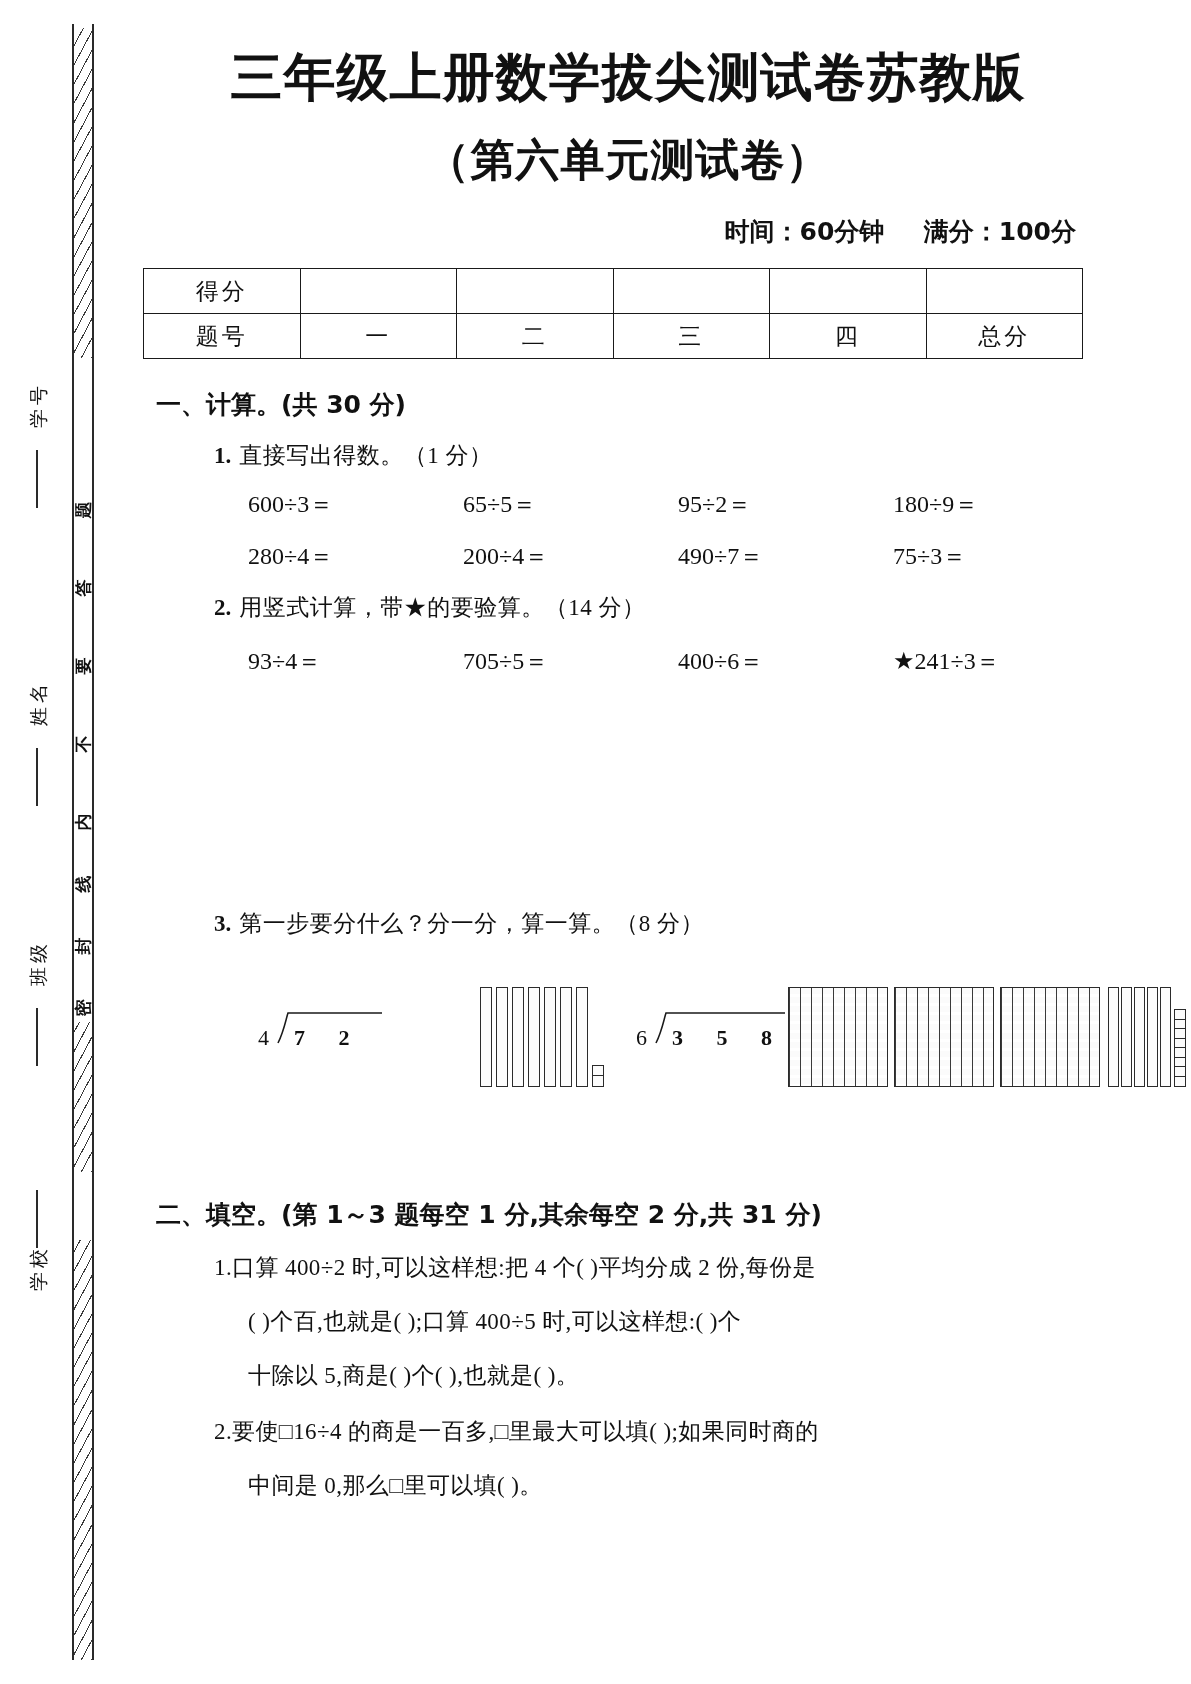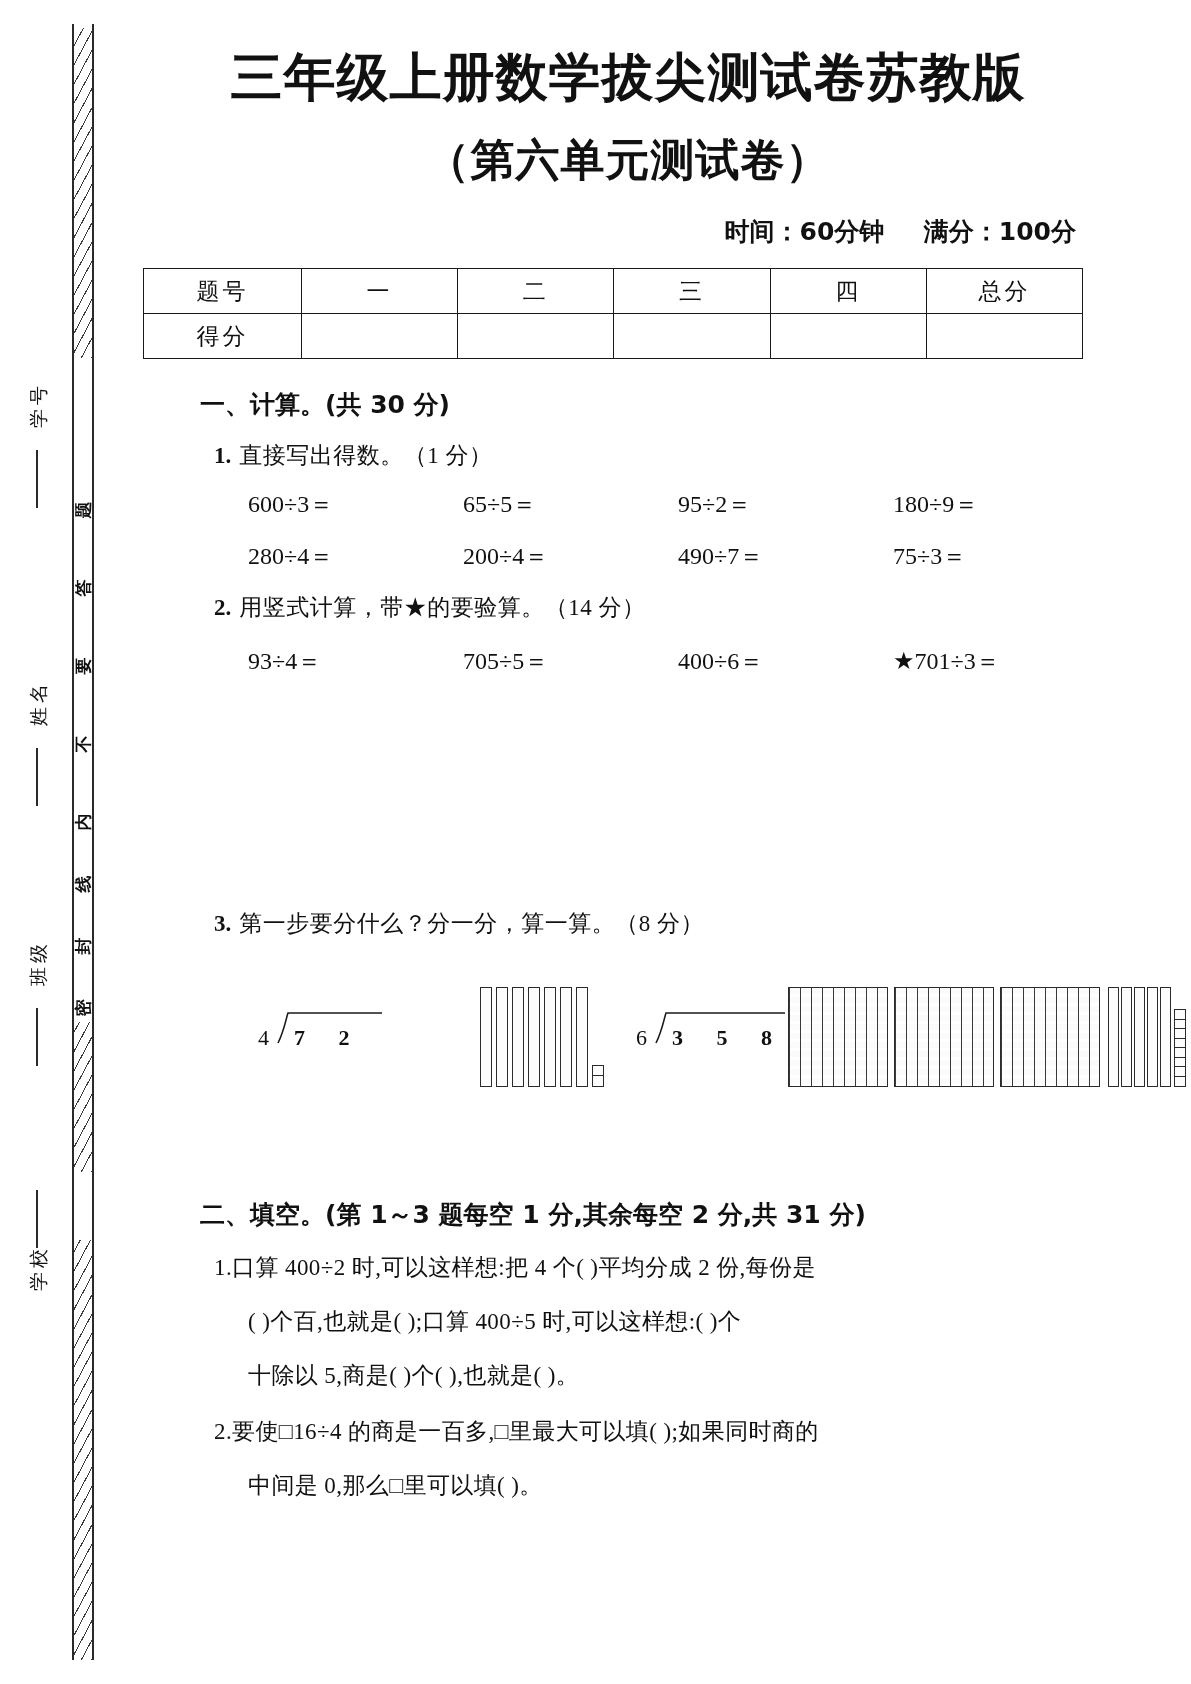--- a/index.html
+++ b/index.html
@@ -134,21 +134,20 @@
   #score-table td.head-cell { }
 
   
   .sec-head {
     position: absolute;
     left: 28px;
     font-family: "DejaVu Sans", sans-serif;
     font-weight: 700;
     font-size: 25px;
     white-space: nowrap;
-    margin-left: 44px;
   }
   
   .q {
     position: absolute;
     left: 86px;
     font-family: "Liberation Serif", "DejaVu Serif", serif;
     font-size: 23px;
     white-space: nowrap;
   }
   .q .qn {
@@ -274,35 +273,35 @@
 
   <div id="meta-line">
     <span>时间：60分钟</span>
     <span class="gap"></span>
     <span>满分：100分</span>
   </div>
 
   <table id="score-table">
     <tbody>
         <tr>
+      <td class="head-cell">得分</td>
+      <td></td>
+      <td></td>
+      <td></td>
+      <td></td>
+      <td></td>
+    </tr>
+    <tr>
       <td class="head-cell" style="width:155px">题号</td>
       <td>一</td>
       <td>二</td>
       <td>三</td>
       <td>四</td>
       <td>总分</td>
     </tr>
-    <tr>
-      <td class="head-cell">得分</td>
-      <td></td>
-      <td></td>
-      <td></td>
-      <td></td>
-      <td></td>
-    </tr>
   </tbody>
     </table>
 
   <div class="sec-head" style="top:388px;">一、计算。(共 30 分)</div>
 
   <div class="q" style="top:440px;">
     <span class="qn">1.</span><span class="qbody">直接写出得数。（1 分）</span>
   </div>
 
   <div class="expr-row" style="top:488px;">
@@ -319,21 +318,21 @@
   </div>
 
   <div class="q" style="top:592px;">
     <span class="qn">2.</span><span class="qbody">用竖式计算，带★的要验算。（14 分）</span>
   </div>
 
   <div class="expr-row" style="top:645px;">
     <span class="cell">93÷4＝</span>
     <span class="cell">705÷5＝</span>
     <span class="cell">400÷6＝</span>
-    <span class="cell">★701÷3＝</span>
+    <span class="cell">★241÷3＝</span>
   </div>
 
   <div class="q" style="top:908px;">
     <span class="qn">3.</span><span class="qbody">第一步要分什么？分一分，算一算。（8 分）</span>
   </div>
 
   <div id="diagram">
 
     <div class="ldiv" style="left:10px; top:18px; width:160px; height:50px;">
       <span class="divisor">4</span>

